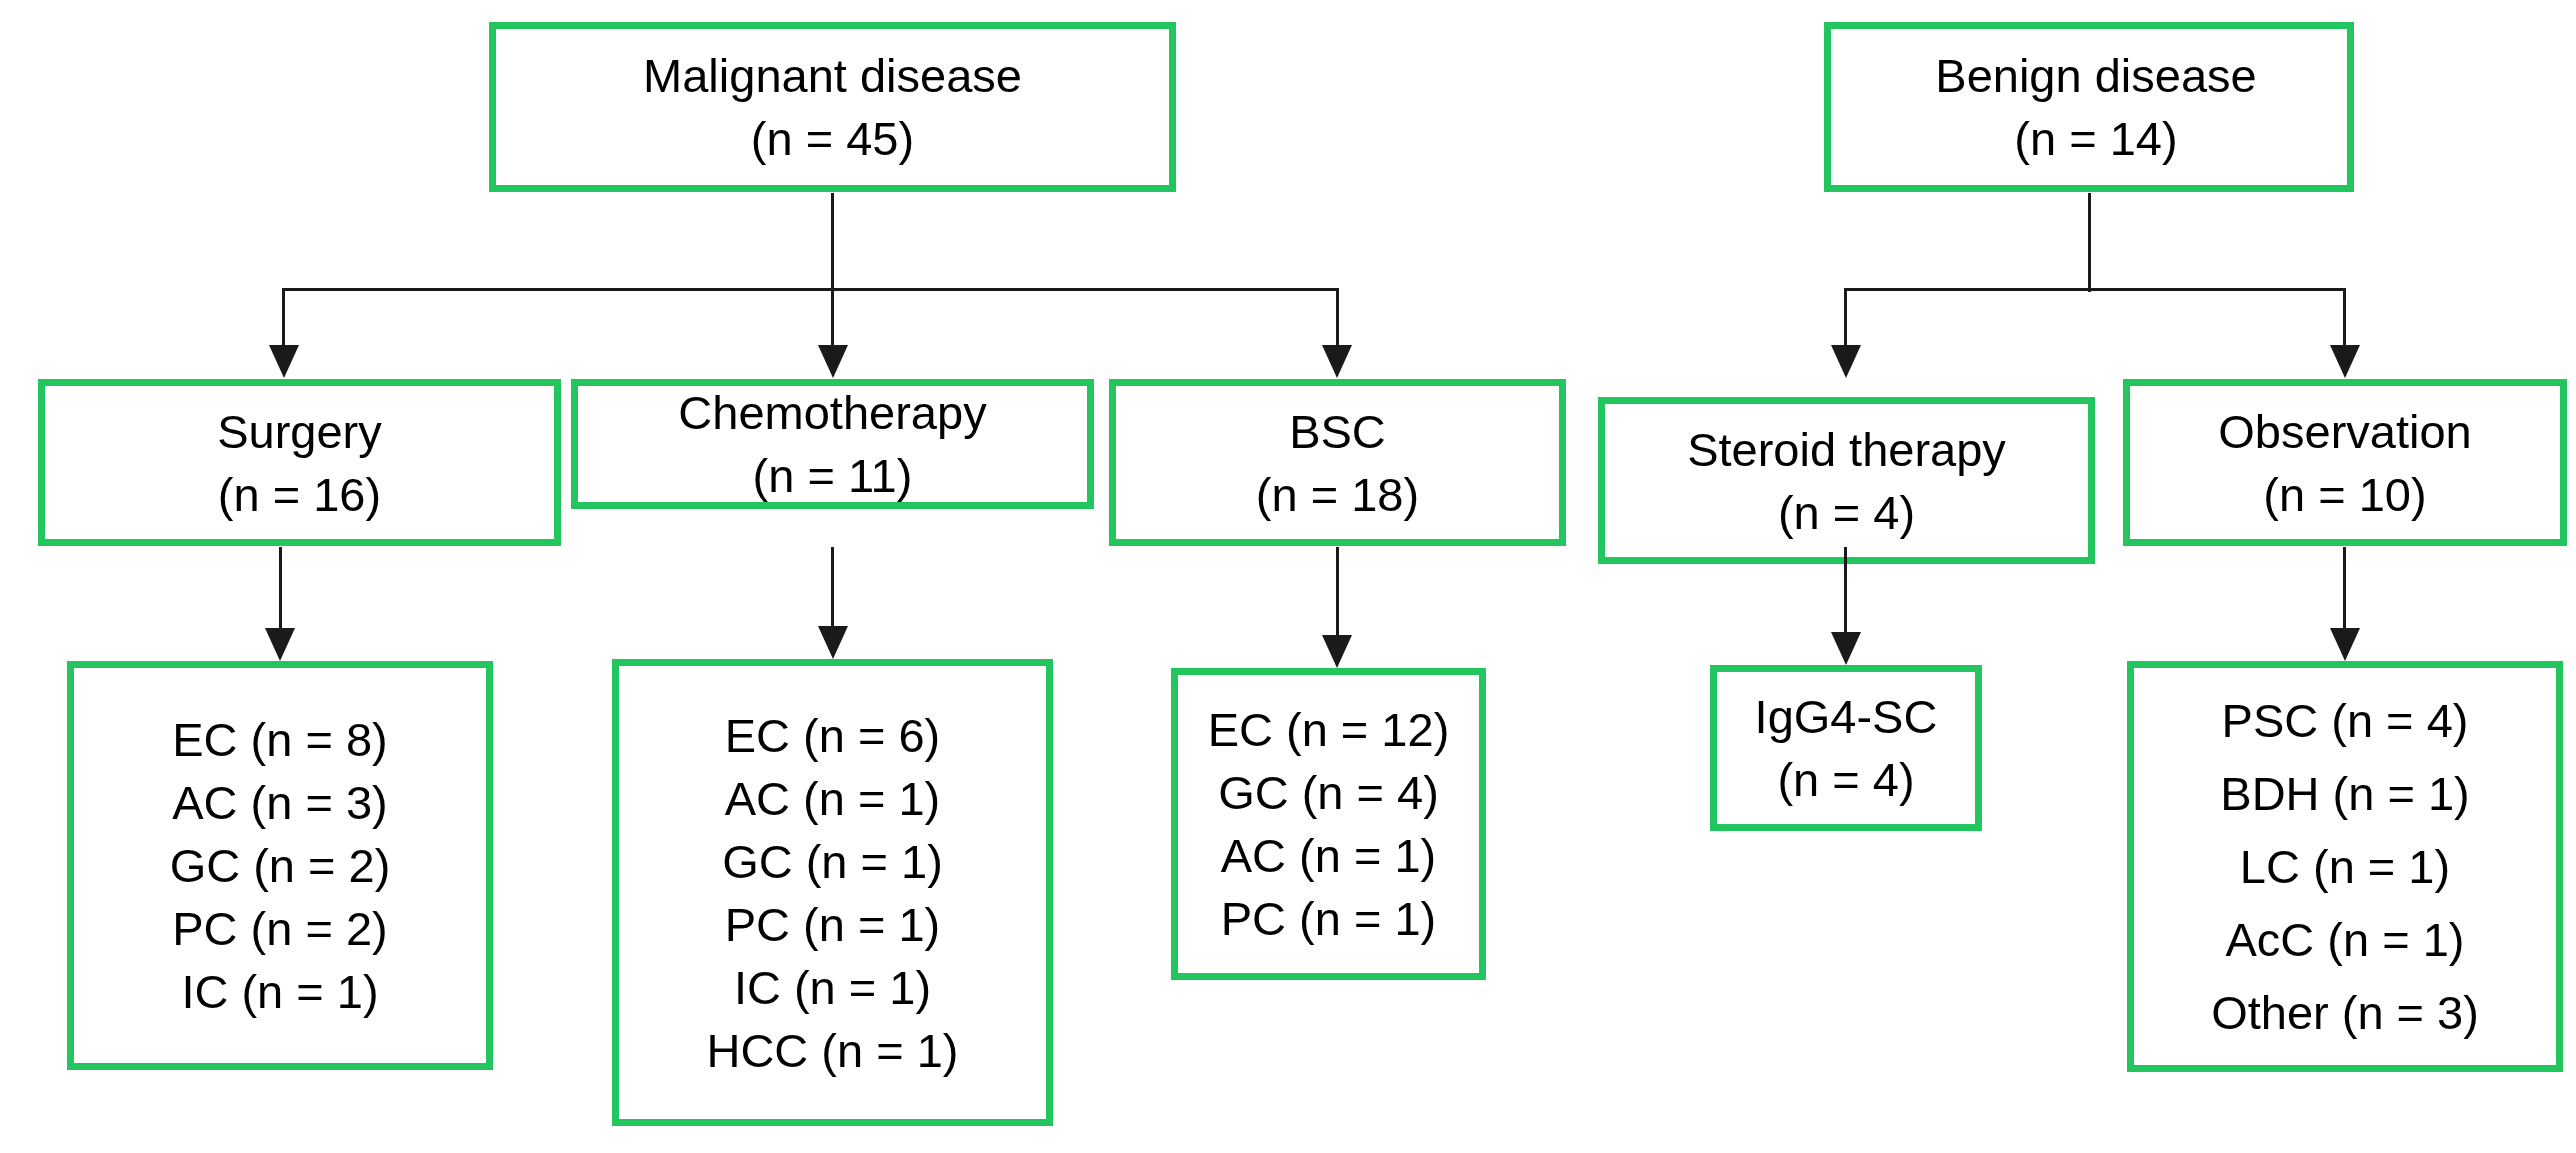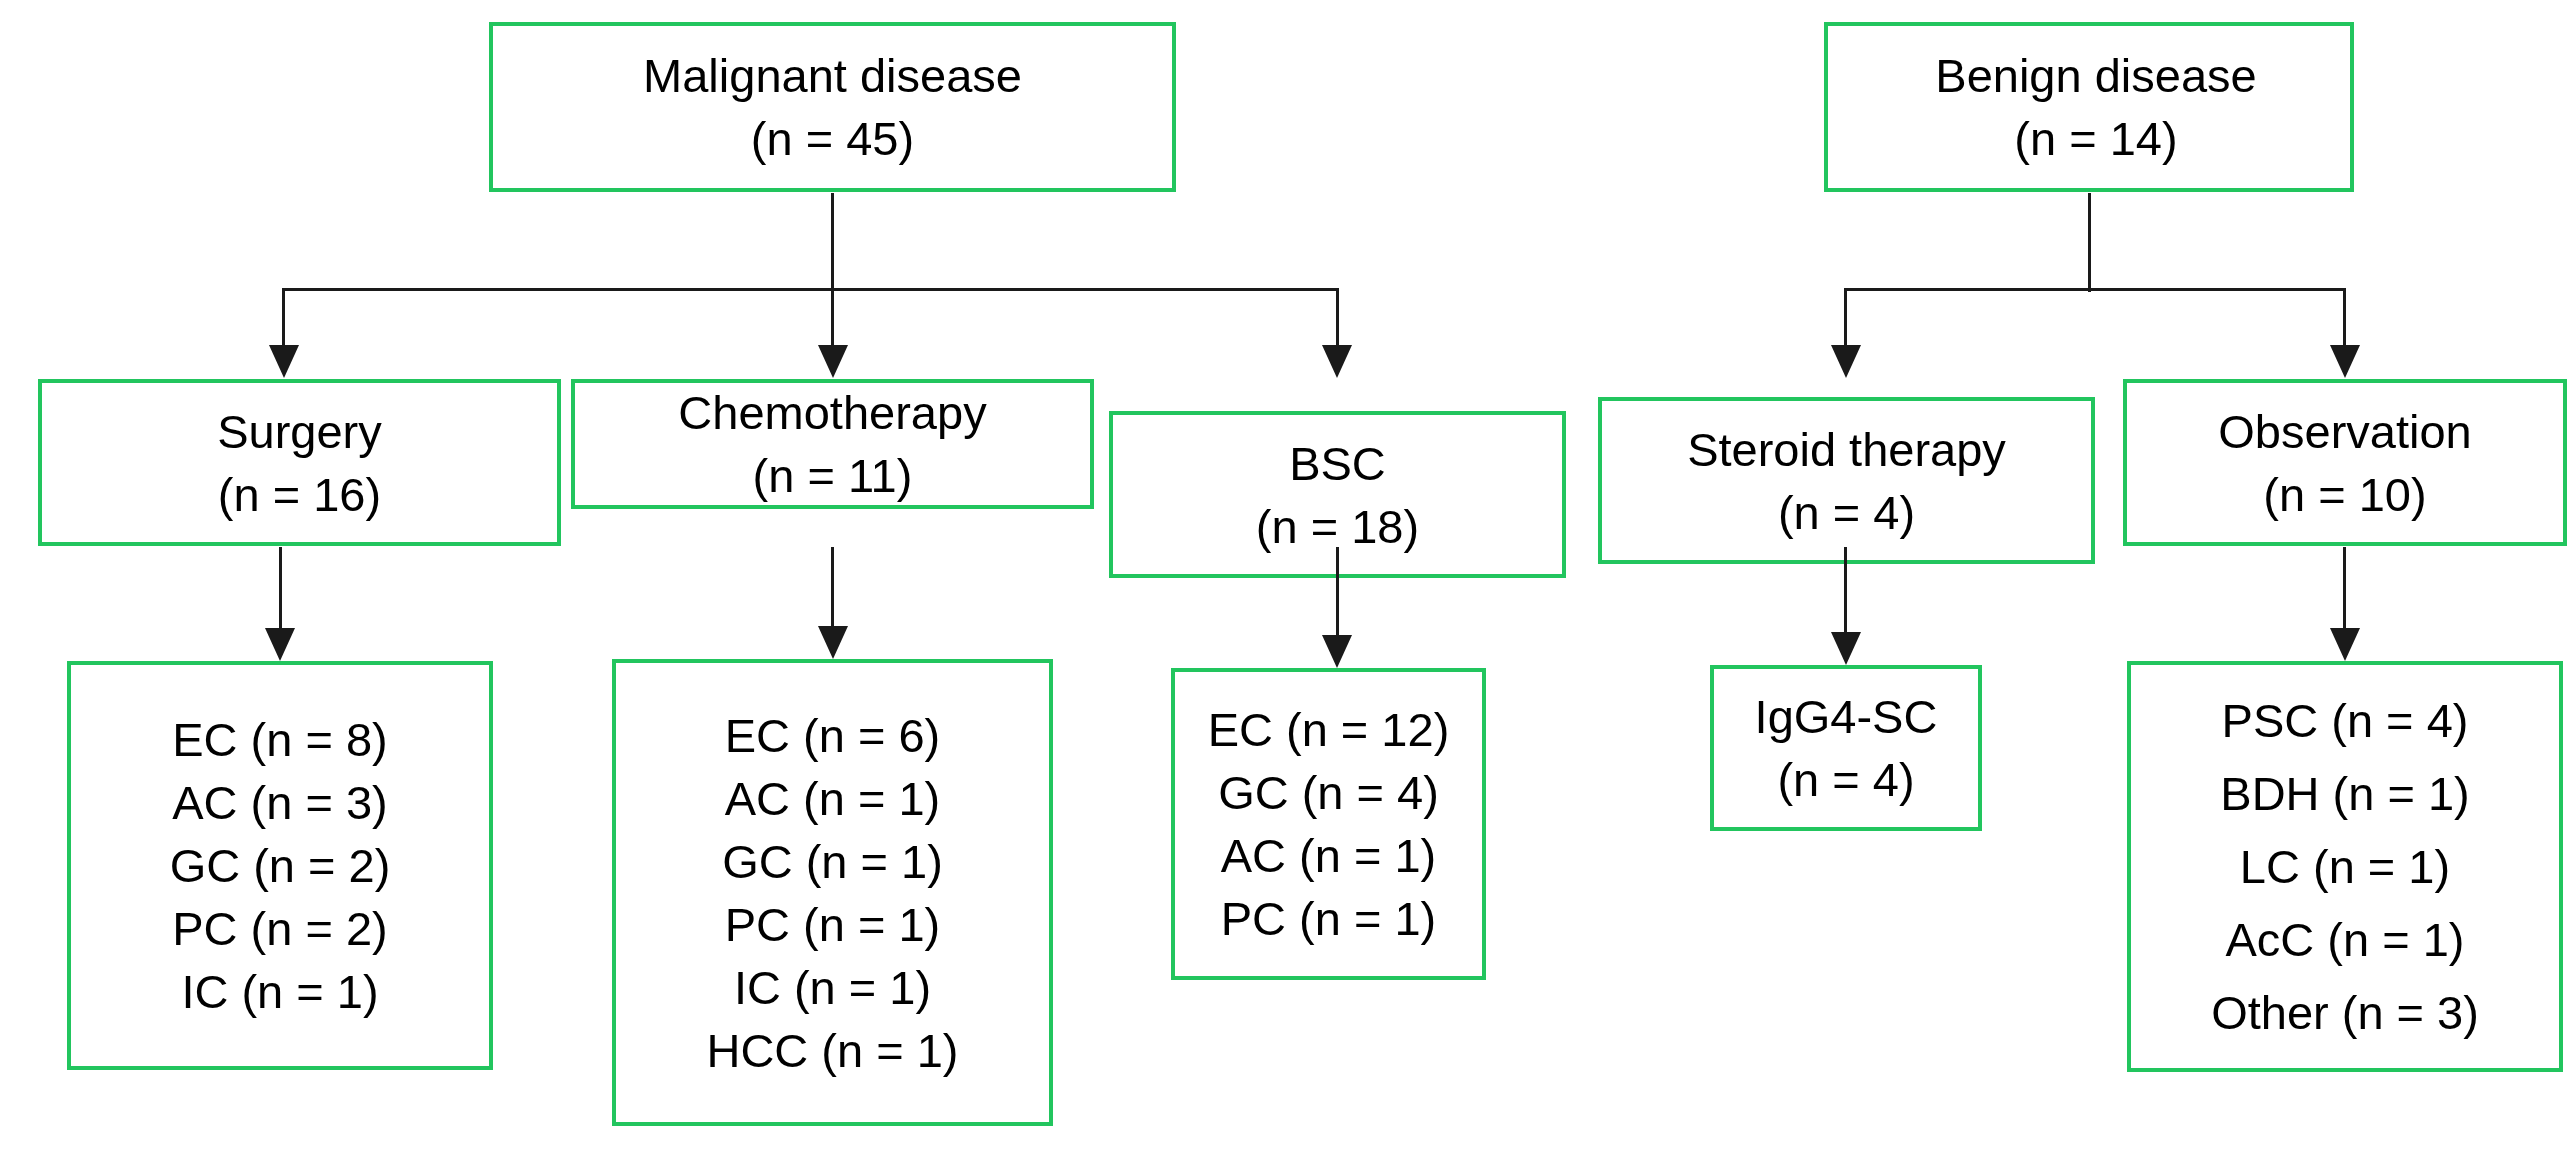--- a/index.html
+++ b/index.html
@@ -11,21 +11,21 @@
     position: relative;
     width: 2576px;
     height: 1154px;
     background: #ffffff;
     font-family: "Liberation Sans", sans-serif;
     color: #000000;
     overflow: hidden;
   }
   .box {
     position: absolute;
-    border: 4px solid #22c55e;
+    border: 7px solid #22c55e;
     background: #ffffff;
     display: flex;
     flex-direction: column;
     justify-content: center;
     align-items: center;
     text-align: center;
     font-size: 47px;
     line-height: 63px;
     box-sizing: border-box;
   }
@@ -81,21 +81,21 @@
   <div class="box" style="left:38px; top:379px; width:523px; height:167px;">
     <div>Surgery</div>
     <div>(n = 16)</div>
   </div>
 
   <div class="box" style="left:571px; top:379px; width:523px; height:130px;">
     <div>Chemotherapy</div>
     <div>(n = 11)</div>
   </div>
 
-  <div class="box" style="left:1109px; top:379px; width:457px; height:167px;margin-top:32px;">
+  <div class="box" style="left:1109px; top:379px; width:457px; height:167px;">
     <div>BSC</div>
     <div>(n = 18)</div>
   </div>
 
   <div class="box" style="left:1598px; top:397px; width:497px; height:167px;">
     <div>Steroid therapy</div>
     <div>(n = 4)</div>
   </div>
 
   <div class="box" style="left:2123px; top:379px; width:444px; height:167px;">

